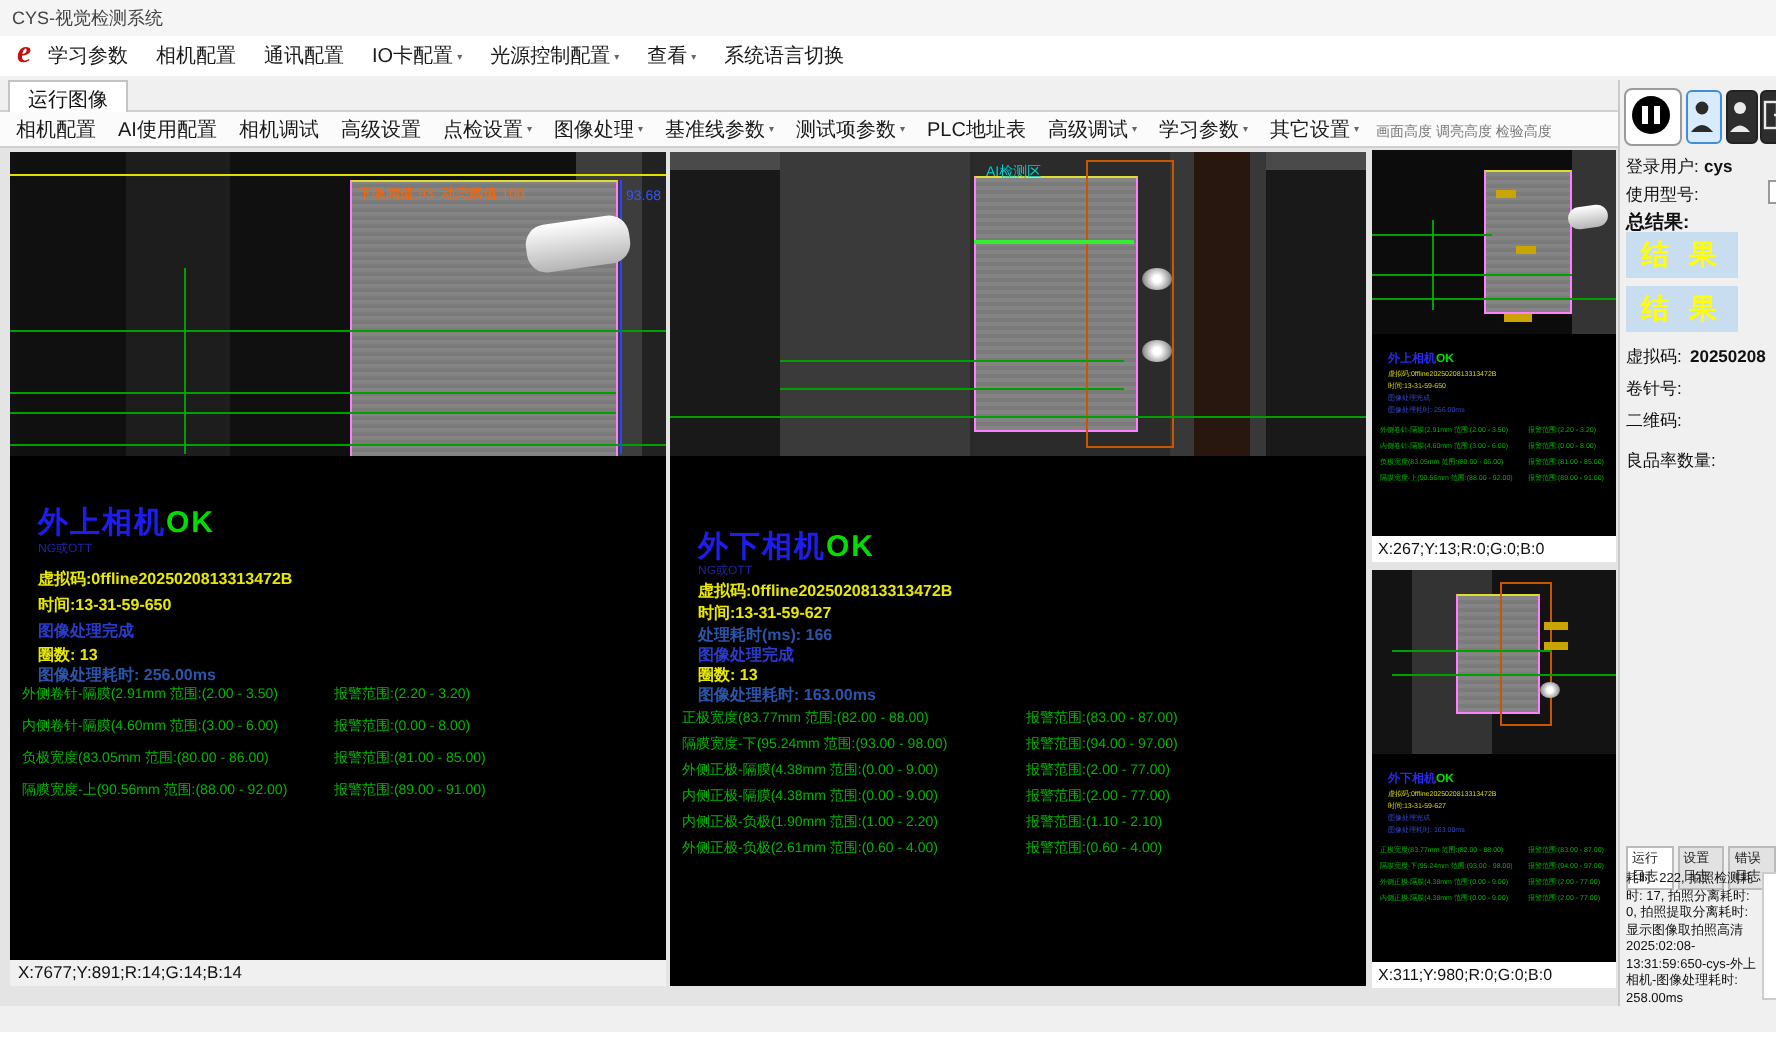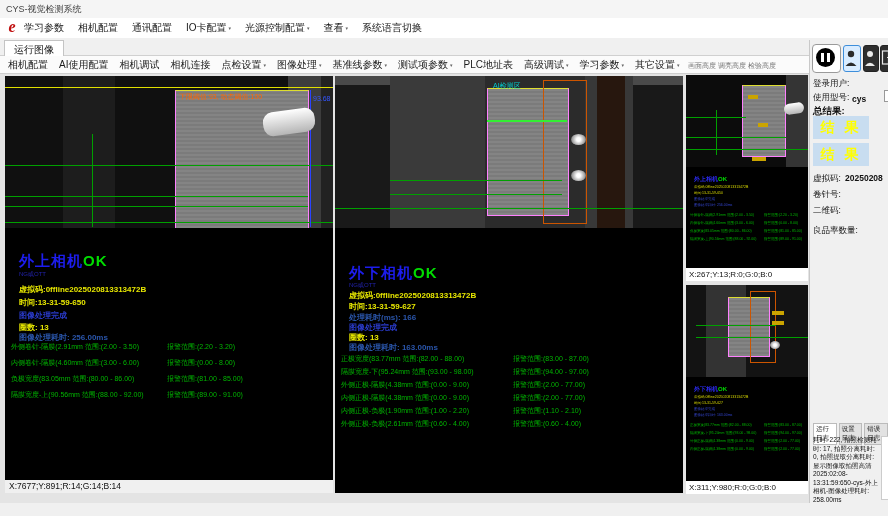--- a/index.html
+++ b/index.html
@@ -123,21 +123,21 @@
     <span class="tool-item">
         <span>相机配置</span>
       </span>
     <span class="tool-item">
         <span>AI使用配置</span>
       </span>
     <span class="tool-item">
         <span>相机调试</span>
       </span>
     <span class="tool-item">
-        <span>相机连接</span>
+        <span>高级设置</span>
       </span>
     <span class="tool-item">
         <span>点检设置</span>
         <span class="arrow">▾</span>
       </span>
     <span class="tool-item">
         <span>图像处理</span>
         <span class="arrow">▾</span>
       </span>
     <span class="tool-item">
@@ -352,21 +352,21 @@
       </svg>
     </div>
     <div class="icon-btn" id="exit-btn">
       <svg width="12" height="23" viewBox="0 0 12 23">
         <rect x="1.5" y="5" width="6" height="13" fill="none" stroke="#eaeaea" stroke-width="1.2"></rect>
         <path d="M6 11.5 L11 11.5 M9 9.5 L11 11.5 L9 13.5" stroke="#eaeaea" stroke-width="1.2" fill="none"></path>
       </svg>
     </div>
 
     <div class="rp-label nw" style="left:3px;top:38px;">登录用户:</div>
-    <div class="rp-label rp-value nw" style="left:42px;top:38px;margin-top:16px;">cys</div>
+    <div class="rp-label rp-value nw" style="left:42px;top:38px;">cys</div>
 
     <div class="rp-label nw" style="left:3px;top:52px;">使用型号:</div>
     <div class="rp-label rp-value nw" style="left:40px;top:50px;background:#fff;border:1px solid #999;padding:0 3px 1px;font-size:8px;margin-left:34px;">Model1</div>
 
     <div class="rp-label nw" style="left:3px;top:65px;font-weight:bold;font-size:9.5px;">总结果:</div>
 
     <div class="result-box" style="top:76px;">结 果</div>
     <div class="result-box" style="top:103px;">结 果</div>
 
     <div class="rp-label nw" style="left:3px;top:133px;">虚拟码:</div>

